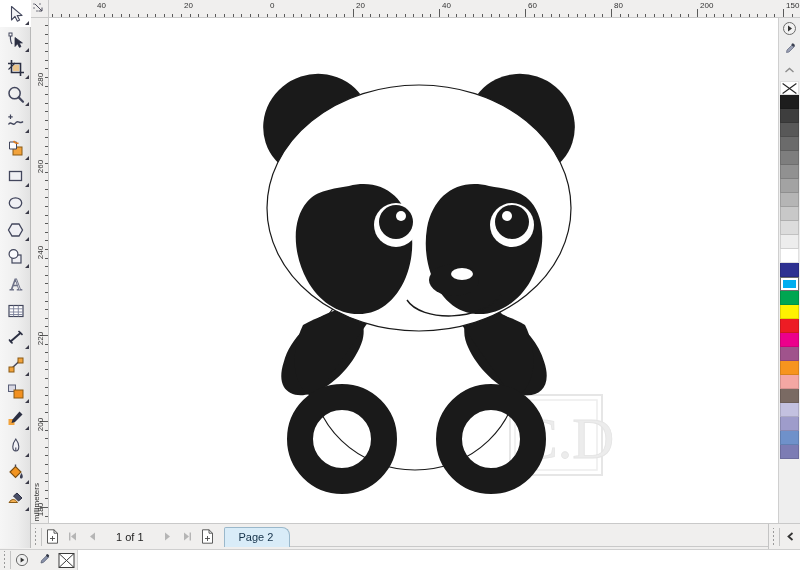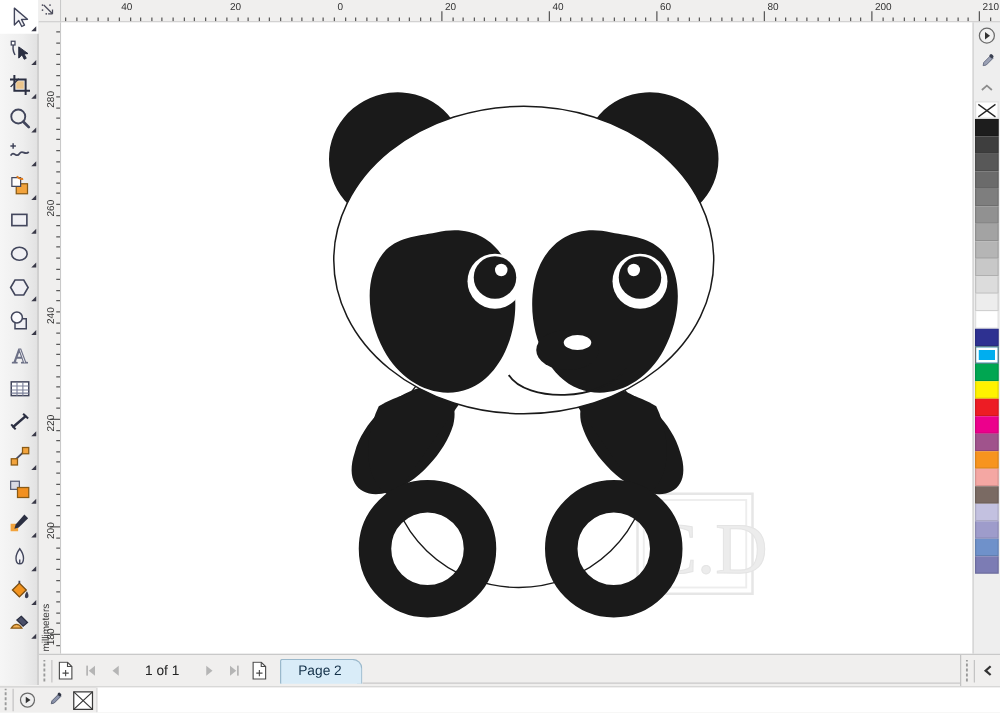--- a/index.html
+++ b/index.html
@@ -423,21 +423,21 @@
       <div class="htick major" style="left: 734px;"></div>
       <div class="htick minor" style="left: 743px;"></div>
       <span class="hlabel" style="left: 48px;">40</span>
       <span class="hlabel" style="left: 135px;">20</span>
       <span class="hlabel" style="left: 221px;">0</span>
       <span class="hlabel" style="left: 307px;">20</span>
       <span class="hlabel" style="left: 393px;">40</span>
       <span class="hlabel" style="left: 479px;">60</span>
       <span class="hlabel" style="left: 565px;">80</span>
       <span class="hlabel" style="left: 651px;">200</span>
-      <span class="hlabel" style="left: 737px;">210</span>
+      <span class="hlabel" style="left: 737px;">150</span>
     </div>
   <div id="vruler">
     <span id="unit-label">millimeters</span>
   <div class="vtick minor" style="top: 7px;"></div>
       <div class="vtick minor" style="top: 16px;"></div>
       <div class="vtick minor" style="top: 25px;"></div>
       <div class="vtick minor" style="top: 33px;"></div>
       <div class="vtick minor" style="top: 42px;"></div>
       <div class="vtick minor" style="top: 50px;"></div>
       <div class="vtick minor" style="top: 59px;"></div>

